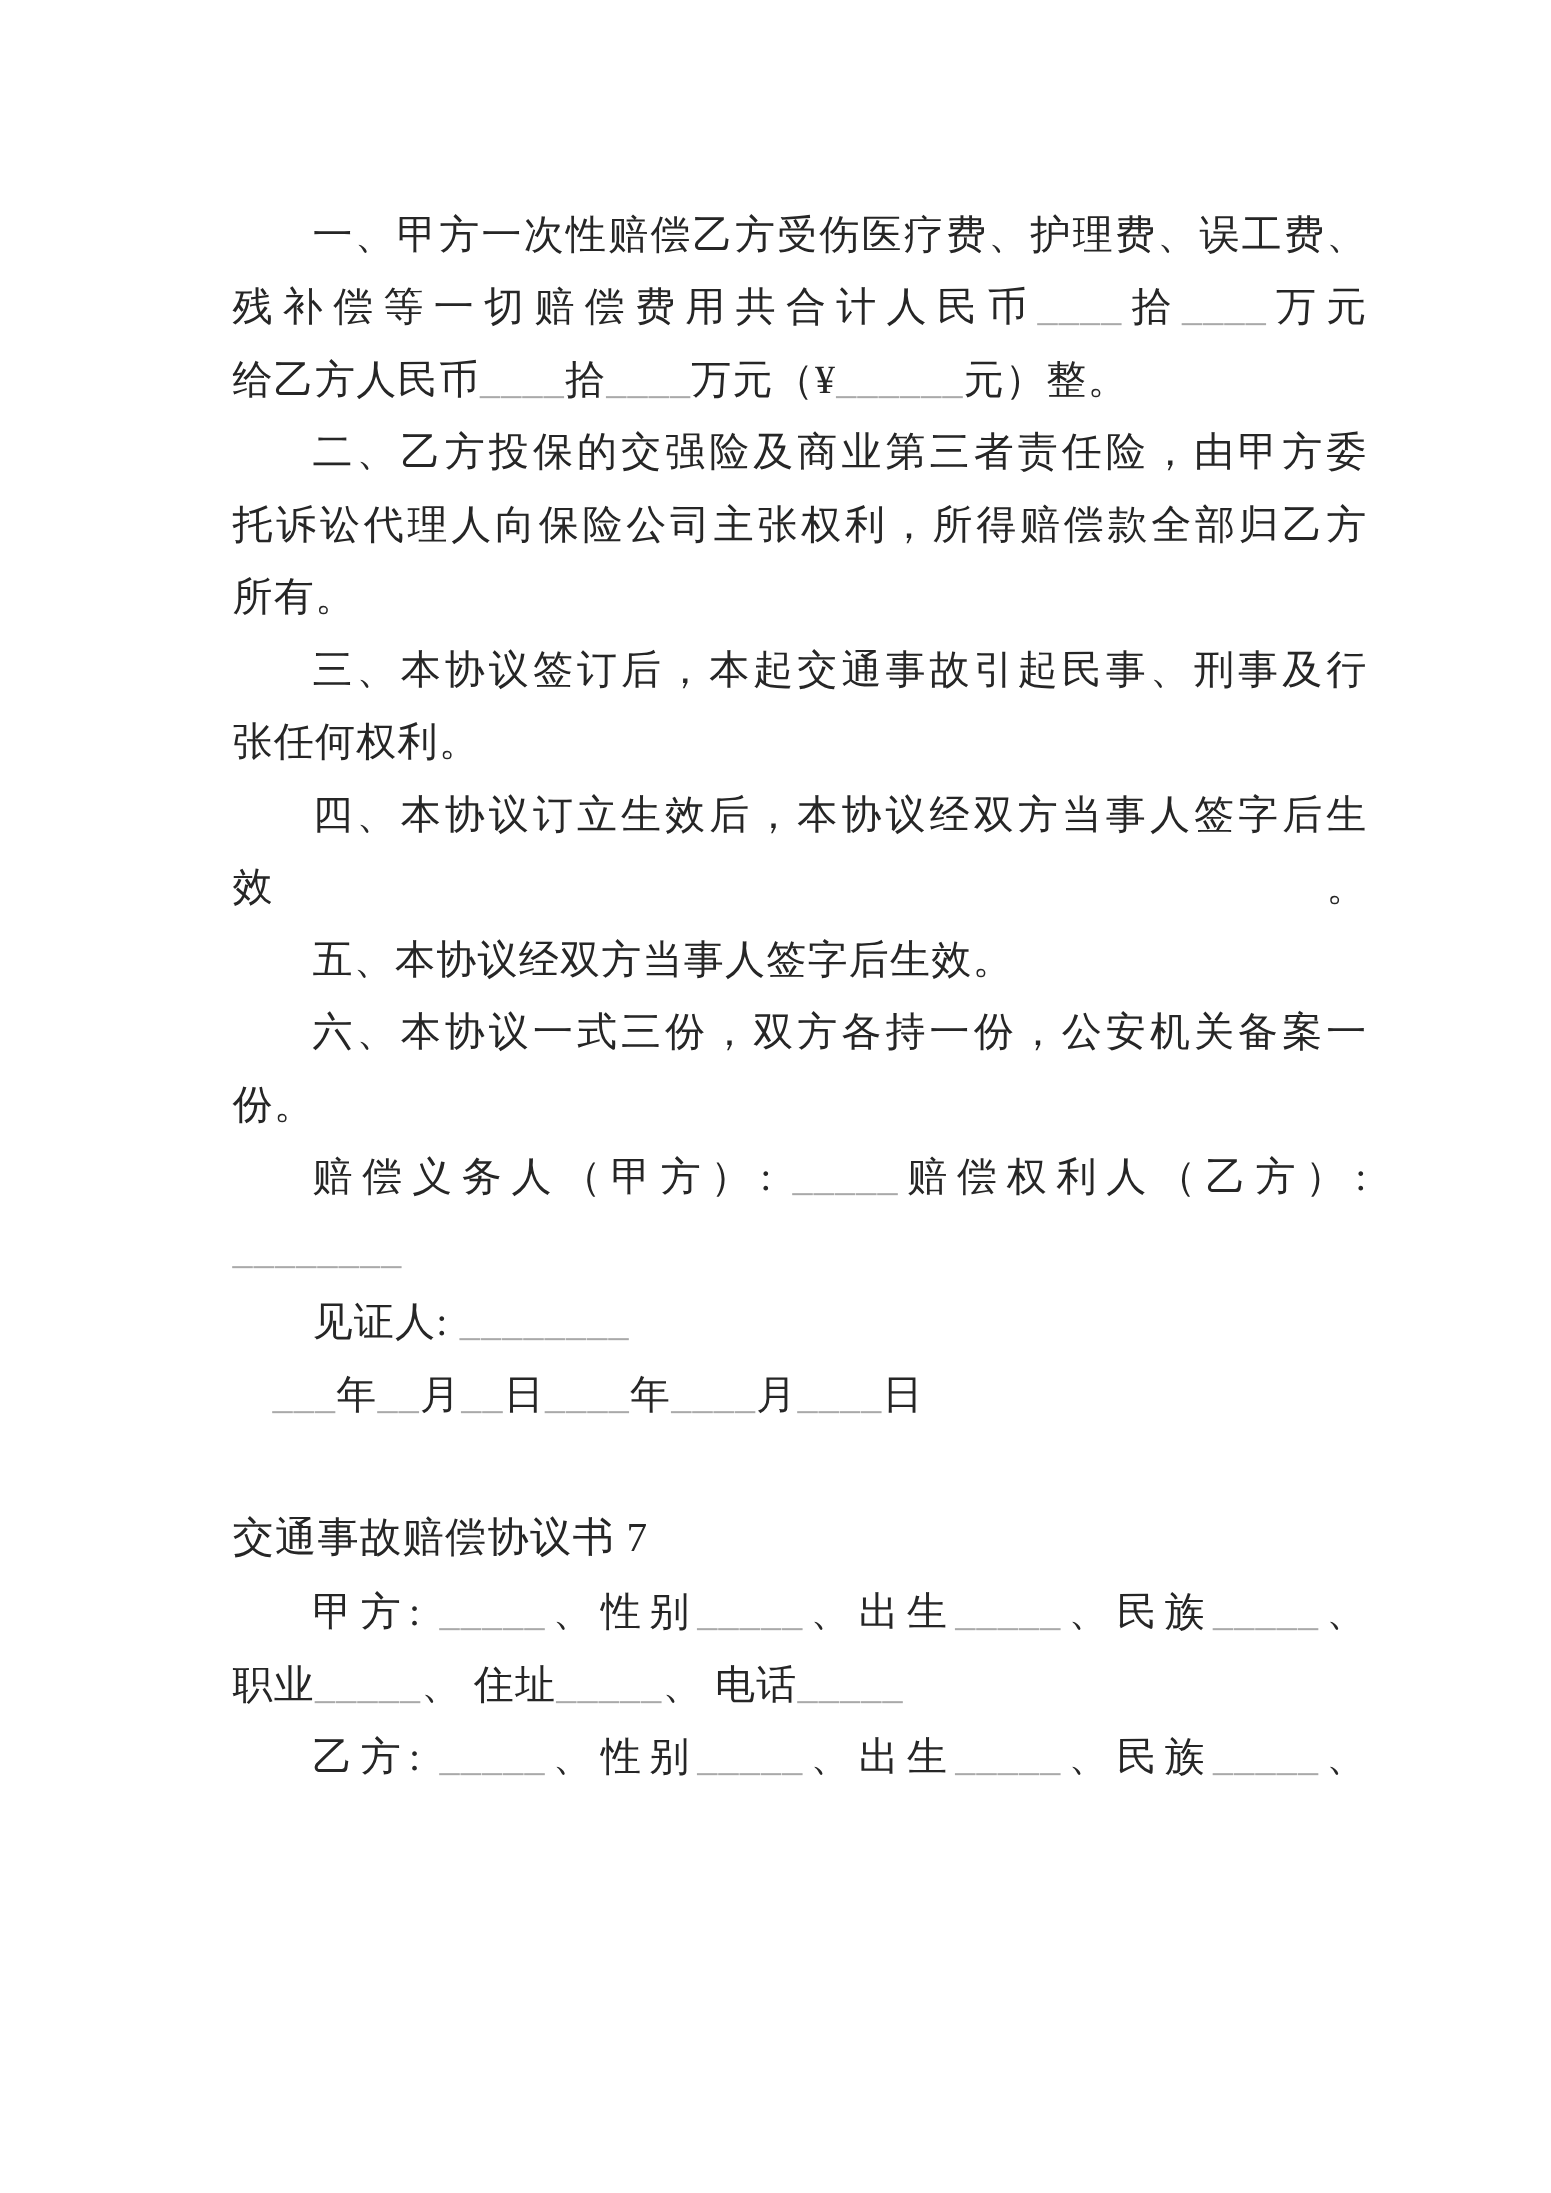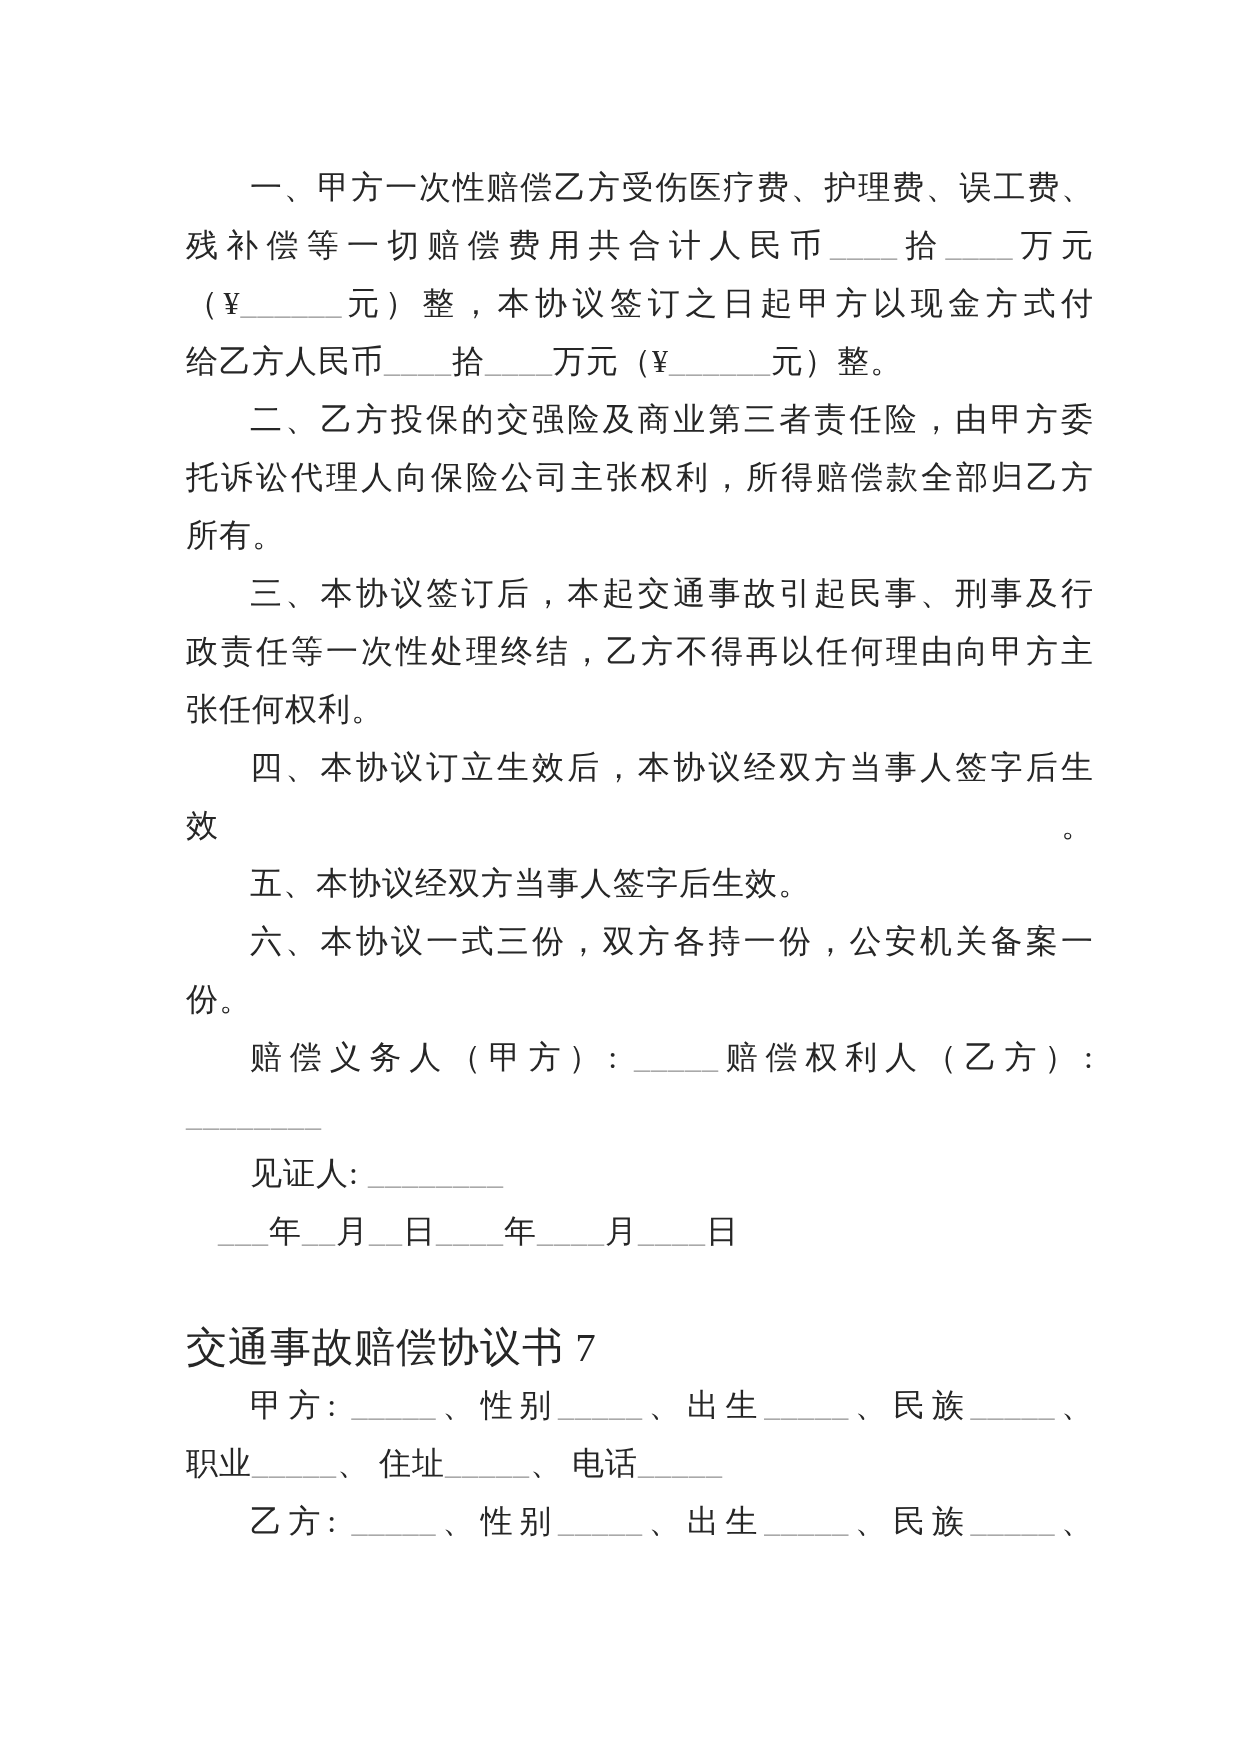--- a/index.html
+++ b/index.html
@@ -22,38 +22,36 @@
     line-height: 58px;
     font-weight: 300;
     letter-spacing: 1px;
   }
   .line { min-height: 58px; }
   .line.j {
     text-align: justify;
     text-align-last: justify;
     text-justify: inter-character;
   }
-  .line.title { font-size: 41px; }
+  .line.title { font-size: 33px; }
   .blank { color: #a9a9a9; margin-top: 12px; }
   .txt { color: inherit; }
 </style>
 </head>
 <body>
 
 <div class="page">
   <div class="doc-body" style="color: rgb(38, 38, 38);">
       <div class="line j" style="text-indent: 2em;"><span class="txt">一、甲方一次性赔偿乙方受伤医疗费、护理费、误工费、</span></div>
       <div class="line j"><span class="txt">残补偿等一切赔偿费用共合计人民币</span><span class="blank" style="color: rgb(169, 169, 169);">____</span><span class="txt">拾</span><span class="blank" style="color: rgb(169, 169, 169);">____</span><span class="txt">万元</span></div>
-      <div class="line j"><span class="txt">（¥</span><span class="blank" style="color: rgb(169, 169, 169);">______</span><span class="txt">元）整，本协议签订之日起甲方以现金方式付</span></div>
       <div class="line"><span class="txt">给乙方人民币</span><span class="blank" style="color: rgb(169, 169, 169);">____</span><span class="txt">拾</span><span class="blank" style="color: rgb(169, 169, 169);">____</span><span class="txt">万元（¥</span><span class="blank" style="color: rgb(169, 169, 169);">______</span><span class="txt">元）整。</span></div>
       <div class="line j" style="text-indent: 2em;"><span class="txt">二、乙方投保的交强险及商业第三者责任险，由甲方委</span></div>
       <div class="line j"><span class="txt">托诉讼代理人向保险公司主张权利，所得赔偿款全部归乙方</span></div>
       <div class="line"><span class="txt">所有。</span></div>
       <div class="line j" style="text-indent: 2em;"><span class="txt">三、本协议签订后，本起交通事故引起民事、刑事及行</span></div>
-      <div class="line j"><span class="txt">政责任等一次性处理终结，乙方不得再以任何理由向甲方主</span></div>
       <div class="line"><span class="txt">张任何权利。</span></div>
       <div class="line j" style="text-indent: 2em;"><span class="txt">四、本协议订立生效后，本协议经双方当事人签字后生效。</span></div>
       <div class="line" style="text-indent: 2em;"><span class="txt">五、本协议经双方当事人签字后生效。</span></div>
       <div class="line j" style="text-indent: 2em;"><span class="txt">六、本协议一式三份，双方各持一份，公安机关备案一</span></div>
       <div class="line"><span class="txt">份。</span></div>
       <div class="line j" style="text-indent: 2em;"><span class="txt">赔偿义务人（甲方）: </span><span class="blank" style="color: rgb(169, 169, 169);">_____</span><span class="txt">赔偿权利人（乙方）:</span></div>
       <div class="line"><span class="blank" style="color: rgb(169, 169, 169);">________</span></div>
       <div class="line" style="text-indent: 2em;"><span class="txt">见证人: </span><span class="blank" style="color: rgb(169, 169, 169);">________</span></div>
       <div class="line" style="text-indent: 1em;"><span class="blank" style="color: rgb(169, 169, 169);">___</span><span class="txt">年</span><span class="blank" style="color: rgb(169, 169, 169);">__</span><span class="txt">月</span><span class="blank" style="color: rgb(169, 169, 169);">__</span><span class="txt">日</span><span class="blank" style="color: rgb(169, 169, 169);">____</span><span class="txt">年</span><span class="blank" style="color: rgb(169, 169, 169);">____</span><span class="txt">月</span><span class="blank" style="color: rgb(169, 169, 169);">____</span><span class="txt">日</span></div>
       <div class="line"></div>

